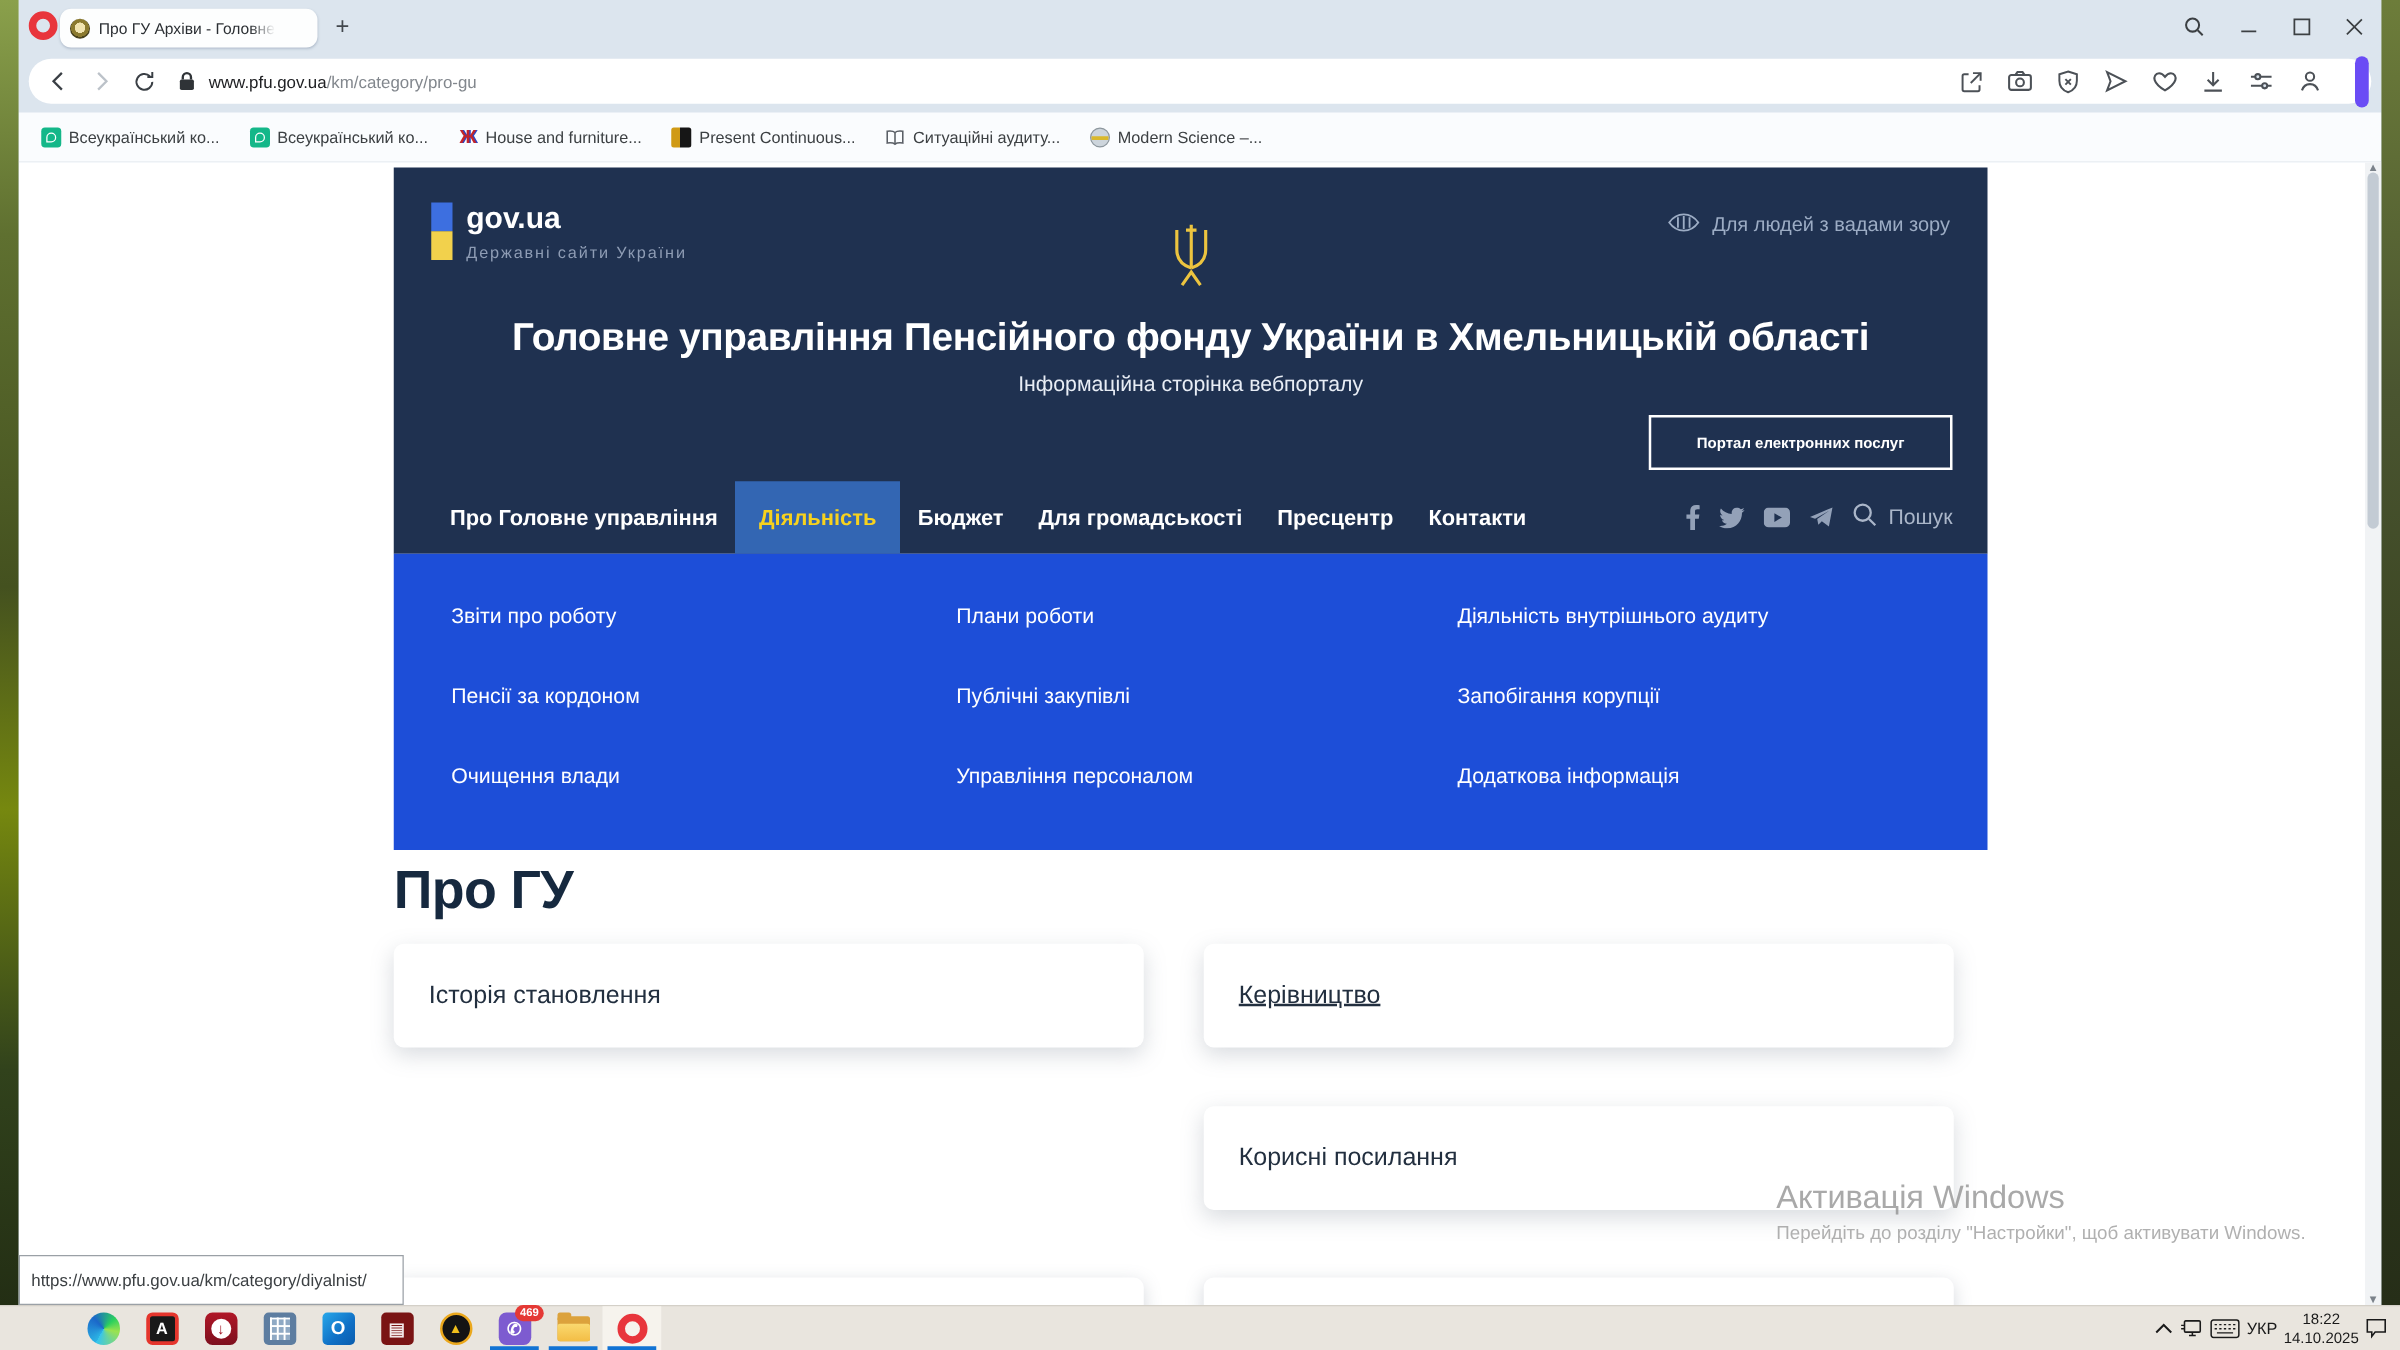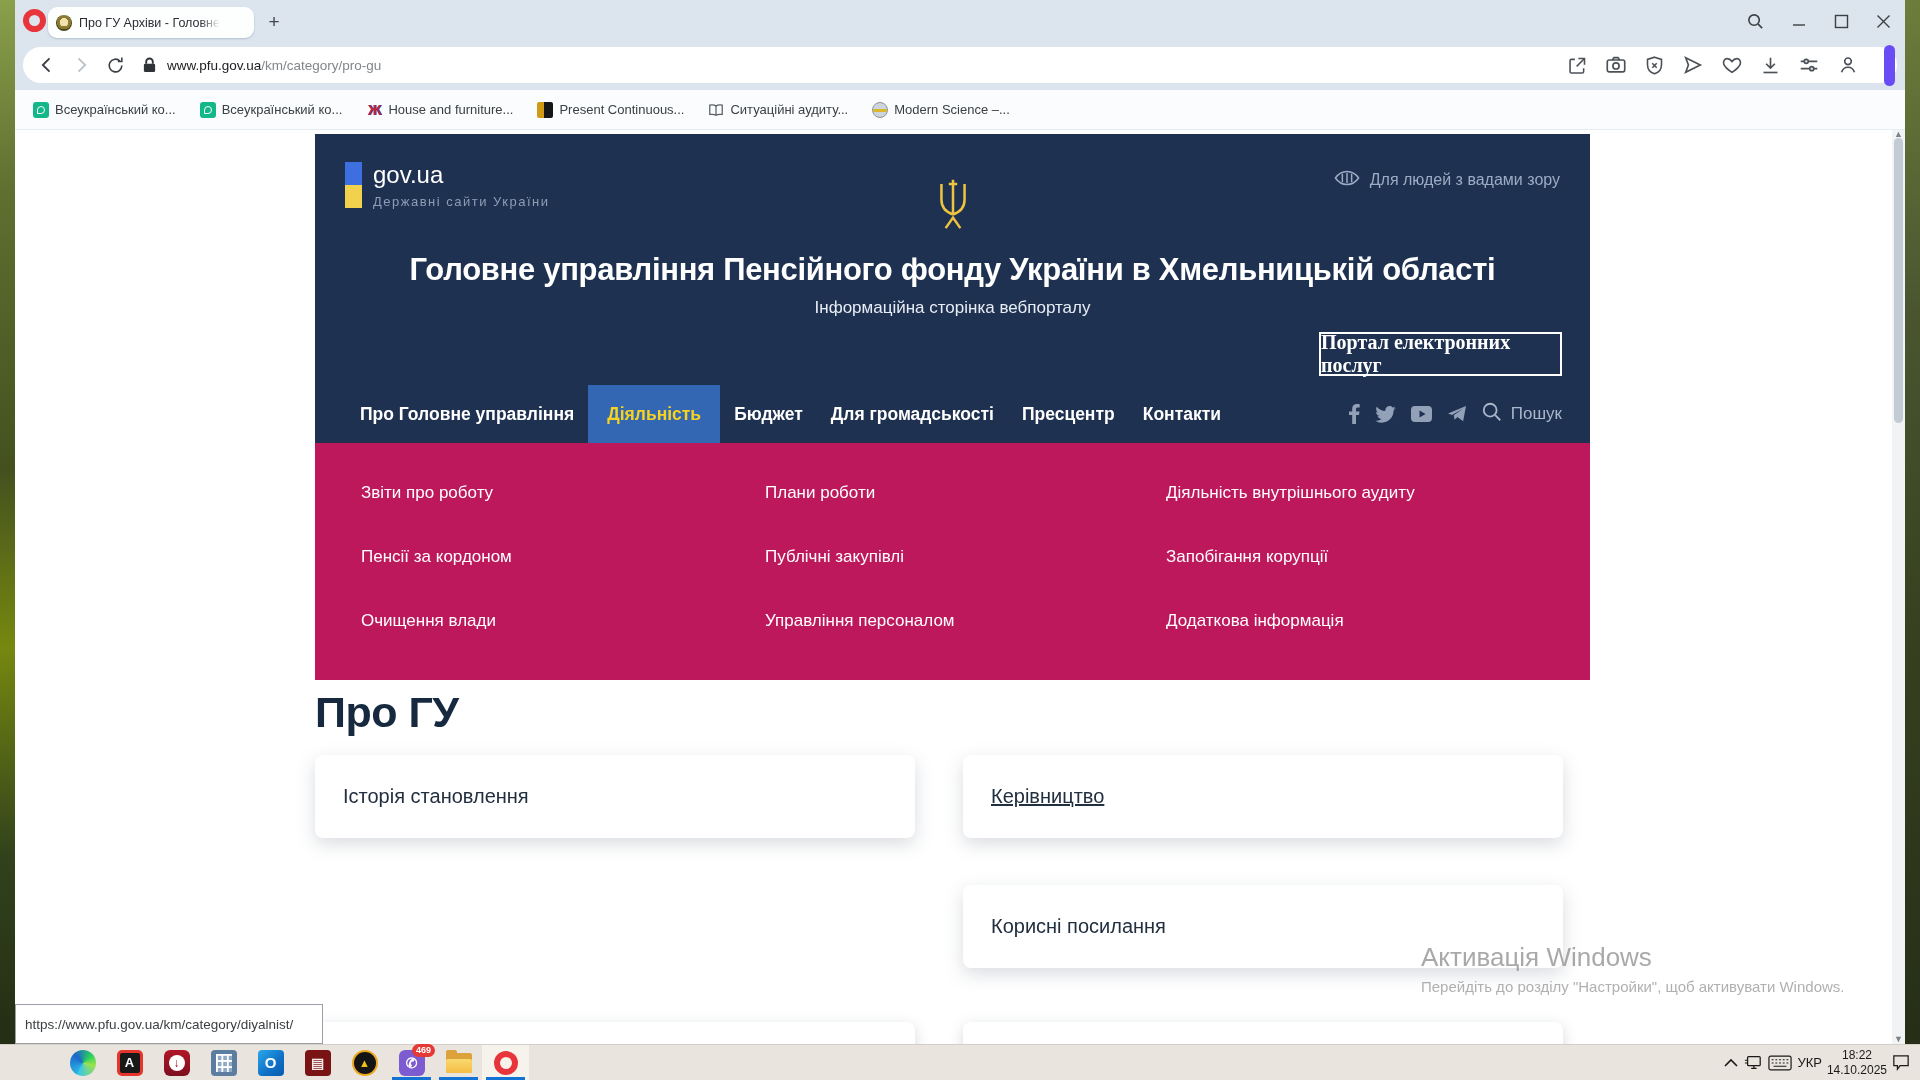--- a/index.html
+++ b/index.html
@@ -54,36 +54,36 @@
   
   .scrollbar { position:absolute; left:1877px; top:130px; width:13px; height:914px; background:#f1f3f5; }
   .scroll-thumb { position:absolute; left:2px; top:8px; width:9px; height:285px; background:#c3cbd4; border-radius:5px; }
   .scroll-arrow { position:absolute; left:0; width:13px; text-align:center; font-size:9px; color:#7b828a; }
 
   
   .site-header { position:absolute; left:300px; top:134px; width:1275px; height:309px; background:#1f3150; }
   .govua { position:absolute; left:30px; top:28px; display:flex; gap:11px; }
   .govua-flag { width:17px; height:46px; display:flex; flex-direction:column; }
   .govua-flag i { flex:1; } .govua-flag i:first-child { background:#3d6fe0; } .govua-flag i:last-child { background:#f2d14c; }
-  .govua-name { color:#fff; font-size:24px; font-weight:normal; line-height:1.1; }
+  .govua-name { color:#fff; font-size:24px; font-weight:bold; line-height:1.1; }
   .govua-sub { color:#8e9cb4; font-size:13px; letter-spacing:1.5px; margin-top:6px; }
   .a11y { position:absolute; right:30px; top:36px; display:flex; align-items:center; gap:10px; color:#9cacc4; font-size:16px; }
   .trident { position:absolute; left:50%; top:42px; transform:translateX(-50%); }
   .site-title { position:absolute; left:0; top:118px; width:100%; text-align:center; color:#ffffff; font-size:31px; font-weight:bold; letter-spacing:-.3px; }
   .site-subtitle { position:absolute; left:0; top:164px; width:100%; text-align:center; color:#e8edf5; font-size:17px; }
-  .portal-btn { position:absolute; right:28px; top:198px; width:243px; height:44px; border:2px solid #ffffff; display:flex; align-items:center; justify-content:center; color:#fff; font-size:20px; font-weight:bold;font-family:Liberation Serif, serif; }
+  .portal-btn { position:absolute; right:28px; top:198px; width:243px; height:44px; border:2px solid #ffffff; display:flex; align-items:center; justify-content:center; color:#fff; font-size:12px; font-weight:bold; }
   .navbar { position:absolute; left:0; bottom:0; width:100%; height:58px; display:flex; align-items:stretch; padding-left:31px; }
   .nav-item { display:flex; align-items:center; padding:0 14px; color:#ffffff; font-size:17.5px; font-weight:bold; white-space:nowrap; }
   .nav-item.active { background:#3366b3; color:#f7d21e; padding:0 19px; }
   .nav-social { margin-left:auto; display:flex; align-items:center; gap:15px; padding-right:14px; }
   .nav-social svg { display:block; }
   .nav-search { display:flex; align-items:center; gap:8px; padding-right:28px; color:#aab6c9; font-size:17px; }
 
   
-  .dropdown { position:absolute; left:300px; top:443px; width:1275px; height:237px; background:#be185d; }
+  .dropdown { position:absolute; left:300px; top:443px; width:1275px; height:237px; background:#1d4ed8; }
   .dd-link { position:absolute; color:#ffffff; font-size:17px; white-space:nowrap; }
 
   
   .page-heading { position:absolute; left:300px; top:688px; color:#16293f; font-size:43px; font-weight:800; letter-spacing:-.5px; }
   .card { position:absolute; width:600px; height:83px; background:#ffffff; border-radius:8px; box-shadow:0 6px 18px rgba(120,130,145,.28); display:flex; align-items:center; padding-left:28px; color:#222f3f; font-size:20px; }
   .card.partial { height:60px; box-shadow:0 4px 14px rgba(120,130,145,.30); }
 
   
   .watermark { position:absolute; left:1406px; top:942px; color:#a9a9a9; z-index:5; }
   .watermark .wm1 { font-size:26px; color:rgba(140,140,140,.75); }

